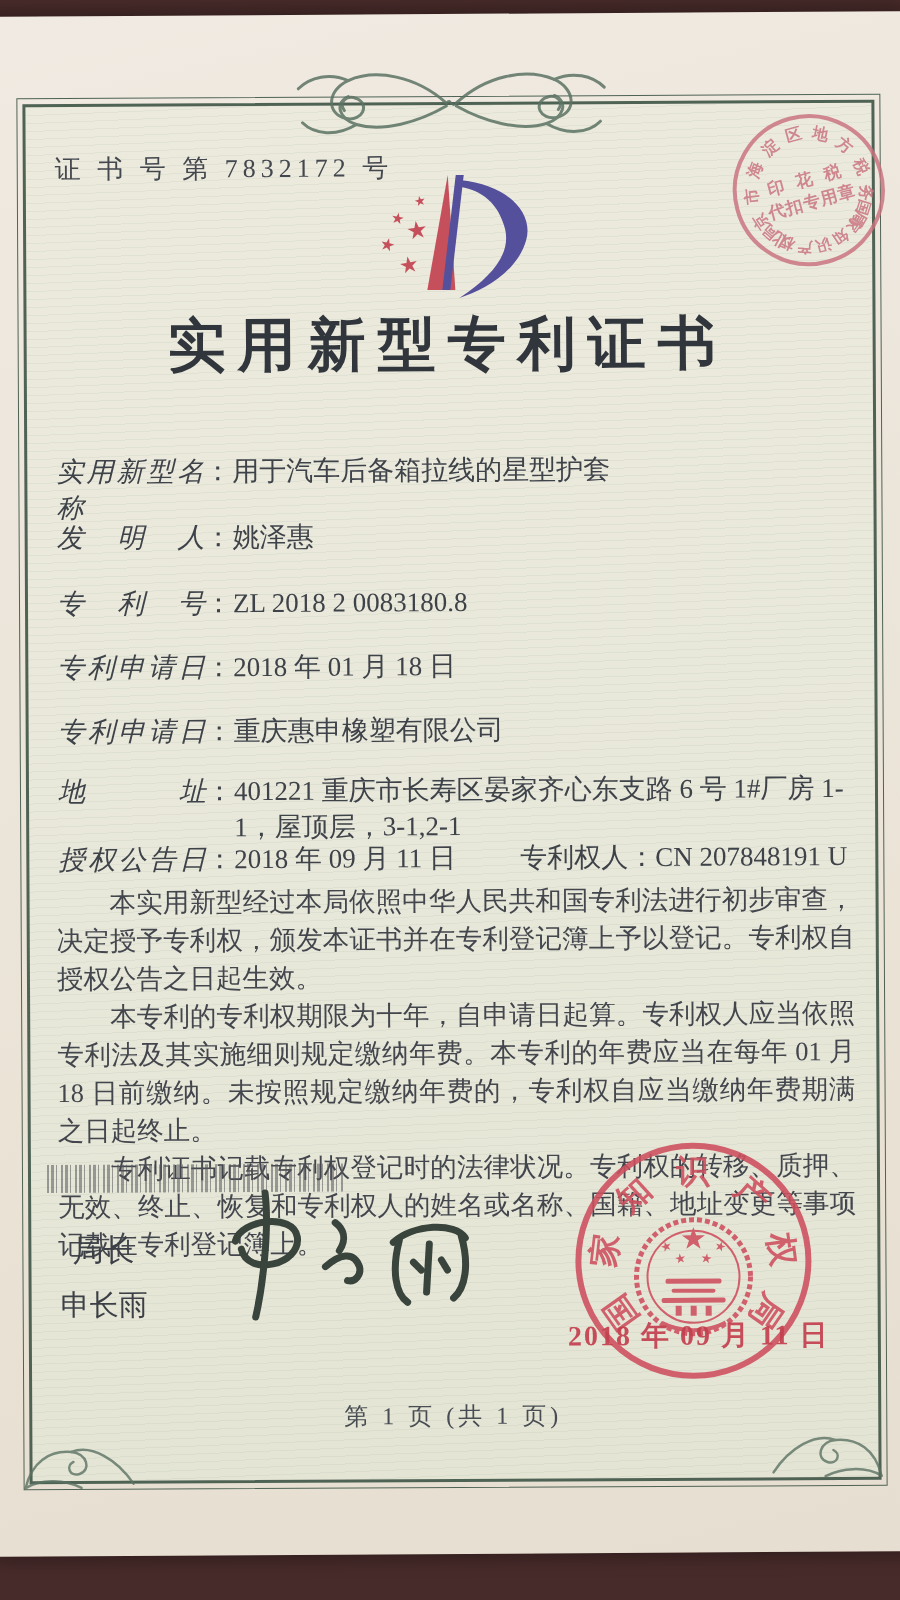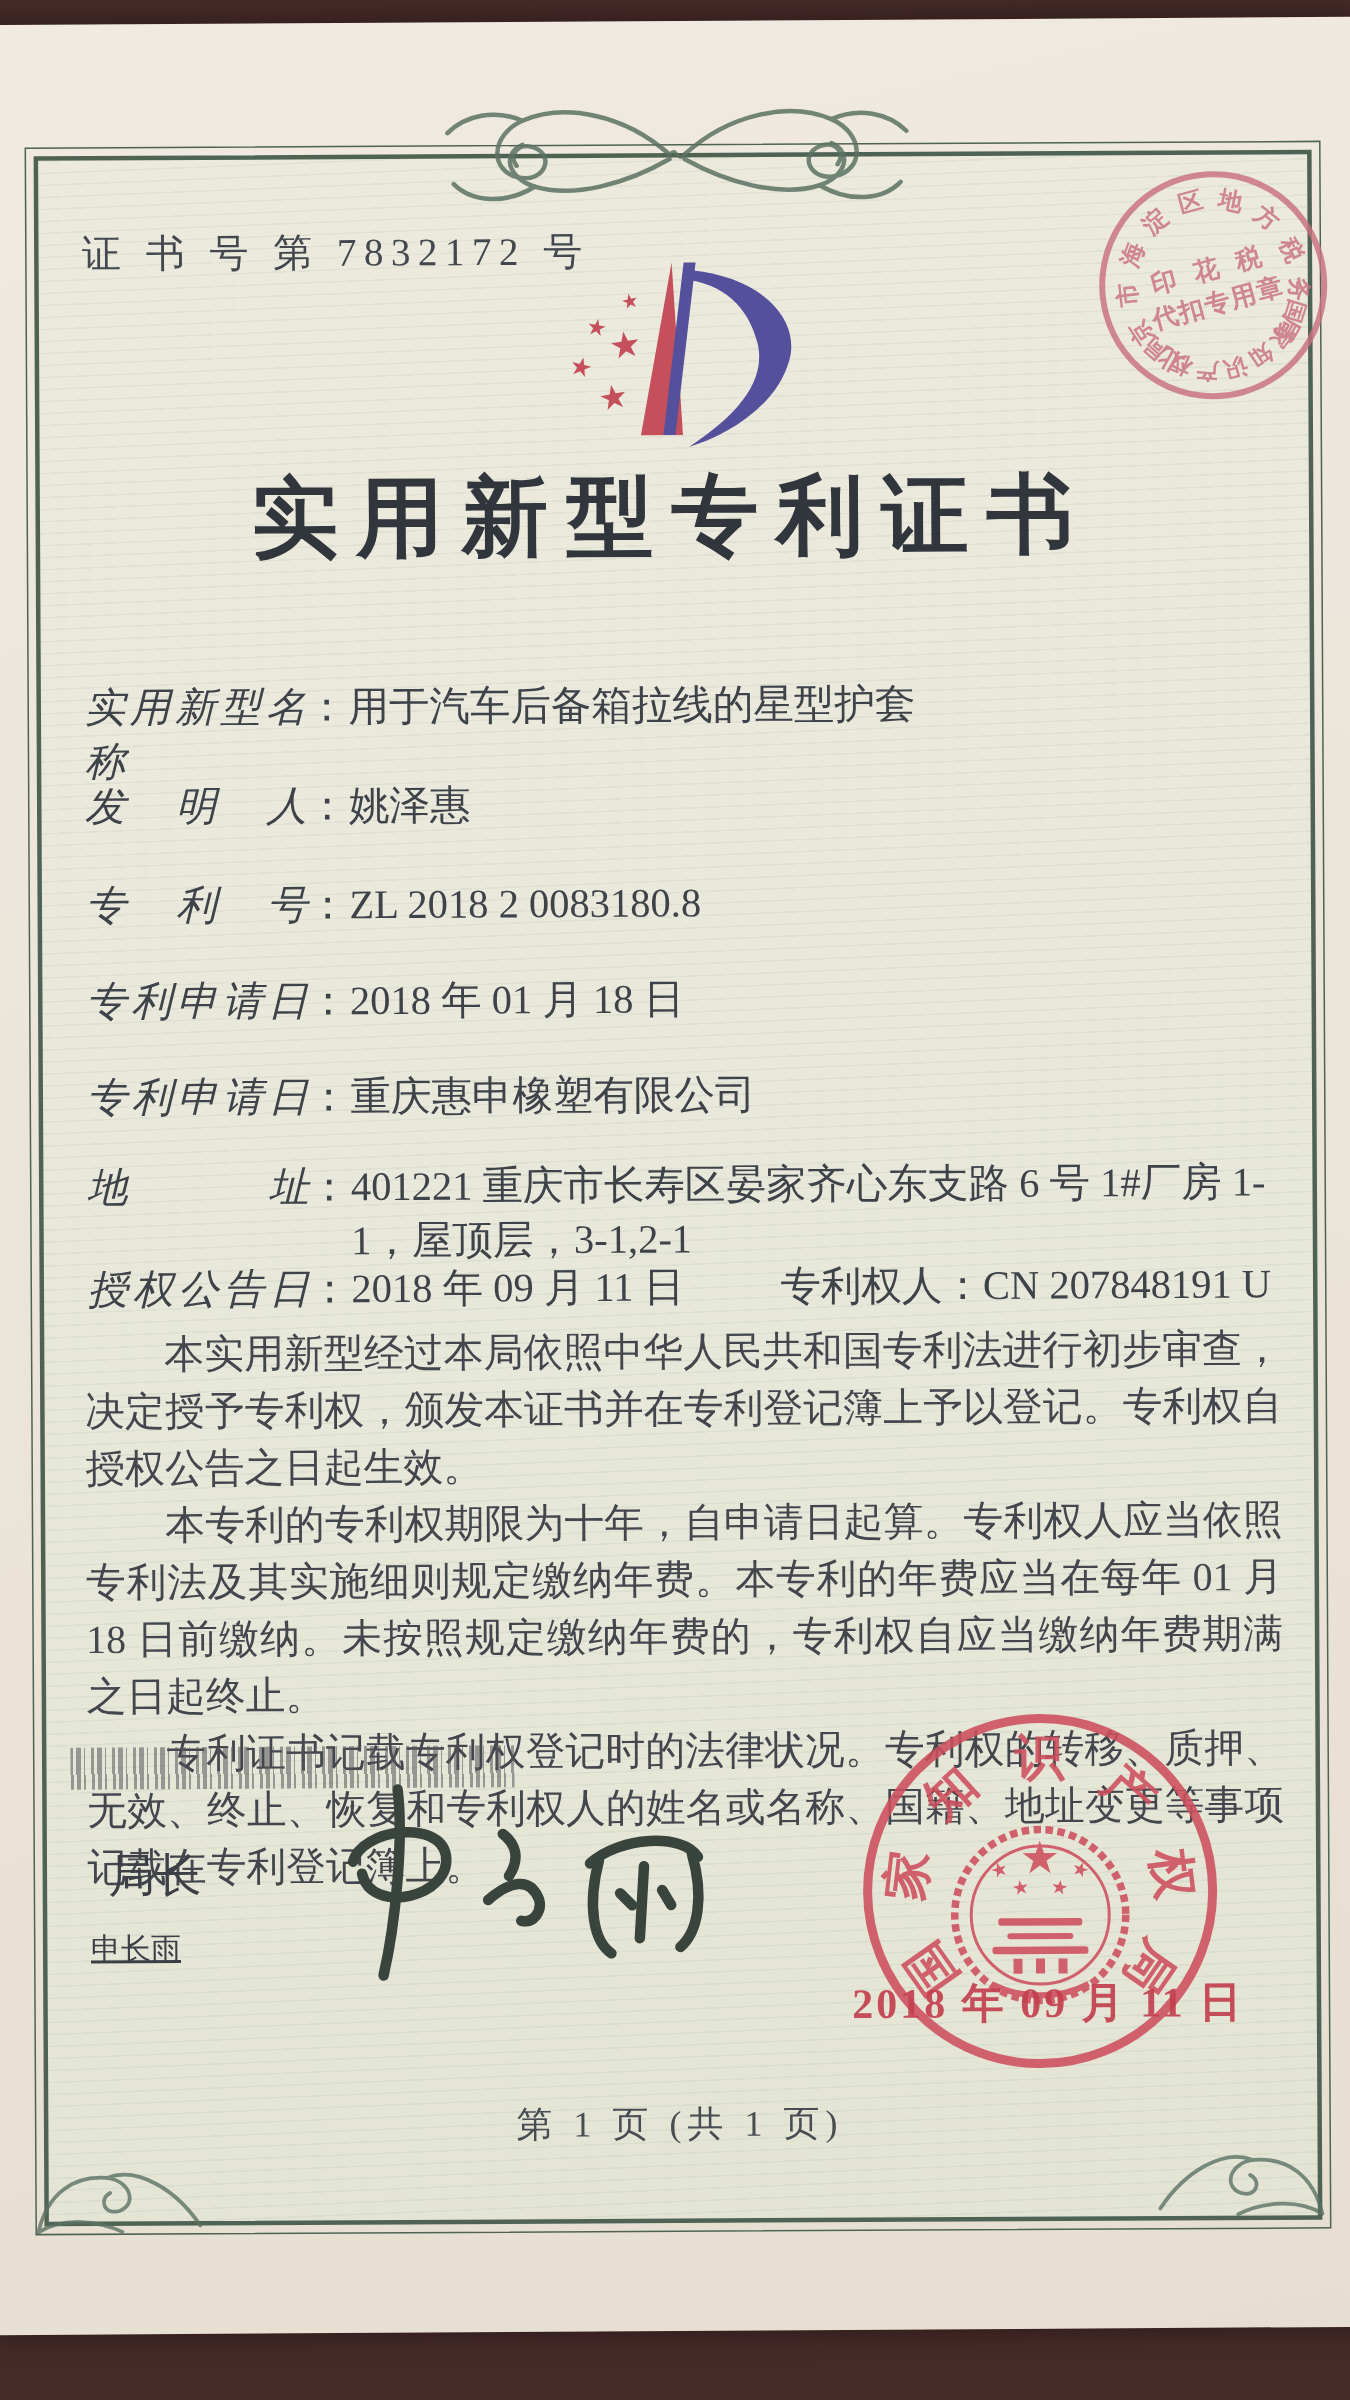--- a/index.html
+++ b/index.html
@@ -27,21 +27,21 @@
   .lab{display:inline-block;width:148px;text-align:justify;text-align-last:justify;vertical-align:top;font-style:italic;}
   .colon{display:inline-block;width:28px;vertical-align:top;}
   .val{display:inline-block;max-width:648px;vertical-align:top;}
   .paras{position:absolute;left:56px;top:882px;width:798px;
          font-size:26.5px;line-height:38px;text-align:justify;color:#43464d;}
   .paras p{margin:0;text-indent:2em;}
   .barcode{position:absolute;left:45px;top:1163px;width:296px;height:28px;opacity:.55;
            background:repeating-linear-gradient(90deg,#54555a 0 2px,transparent 2px 4px,
              #54555a 4px 7px,transparent 7px 9px,#54555a 9px 10px,transparent 10px 14px);}
   .sig-title{position:absolute;left:70px;top:1228px;font-size:31px;color:#3c4046;}
-  .sig-name{position:absolute;left:58px;top:1284px;font-size:20px;color:#3c4046;text-decoration:underline;}
+  .sig-name{position:absolute;left:58px;top:1284px;font-size:29px;color:#3c4046;}
   .footer{position:absolute;left:0;top:1400px;width:900px;text-align:center;
           font-size:24px;letter-spacing:4px;color:#484d53;}
   .seal-date{position:absolute;left:556px;top:1318px;width:280px;text-align:center;
              font-size:28px;font-weight:600;letter-spacing:2px;color:#c3404e;opacity:.92;}
   svg text{font-family:"Liberation Serif", serif;}
 </style>
 </head>
 <body>
 
 <div id="stage">

